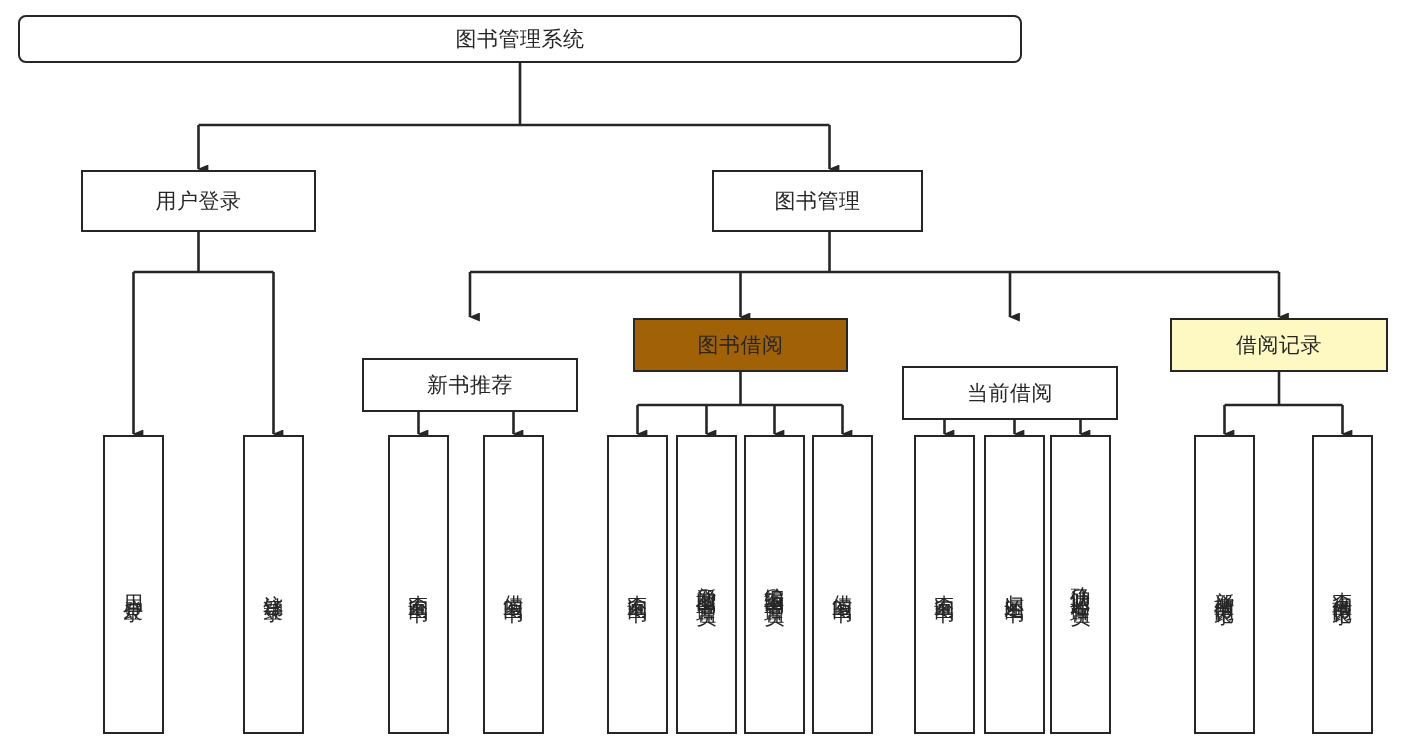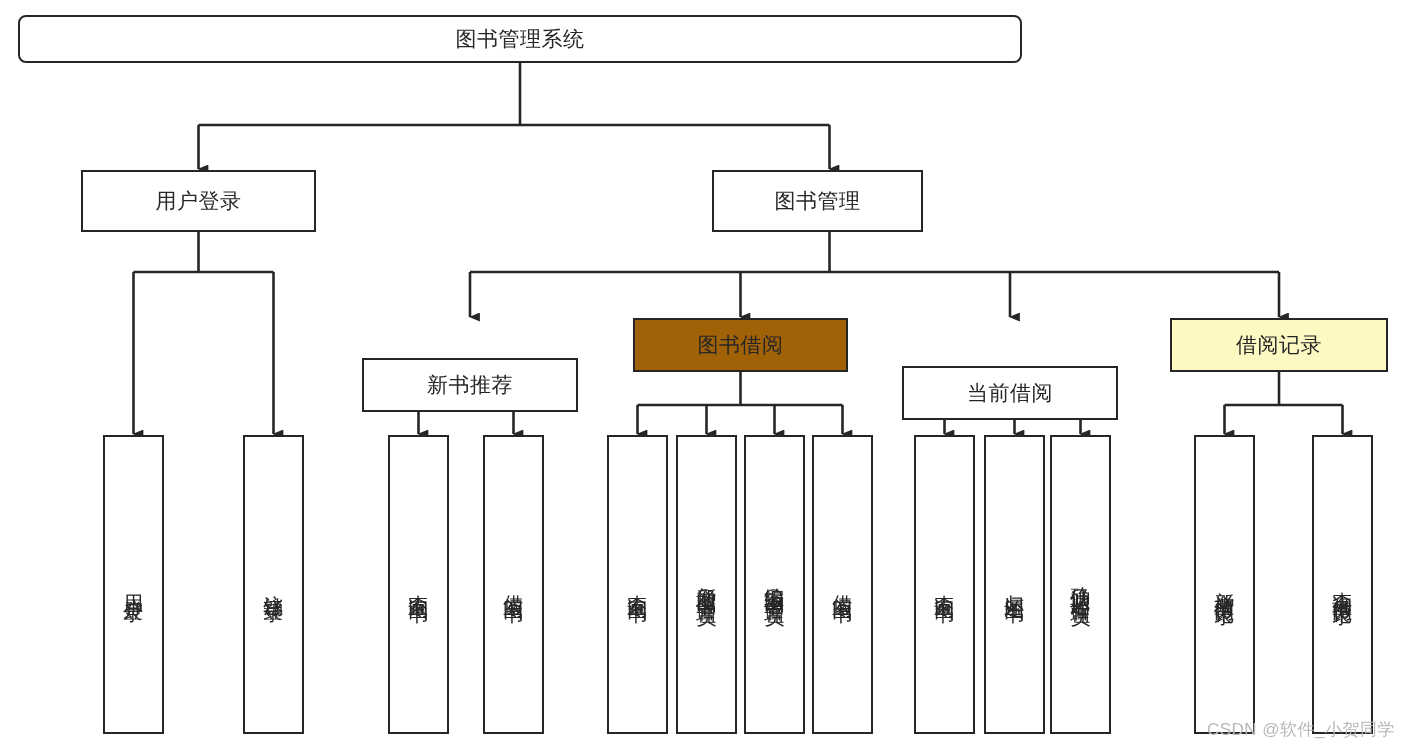--- a/index.html
+++ b/index.html
@@ -171,14 +171,13 @@
         <span class="txt">确认归还（管理员）</span>
       </div>
       <div class="node vert" id="node-leaf-add-rec" style="left: 1194px; top: 435px; width: 61px; height: 299px; border-color: rgb(38, 38, 38); background: rgb(255, 255, 255); color: rgb(38, 38, 38);">
         <span class="txt">新增借阅记录</span>
       </div>
       <div class="node vert" id="node-leaf-query-rec" style="left: 1312px; top: 435px; width: 61px; height: 299px; border-color: rgb(38, 38, 38); background: rgb(255, 255, 255); color: rgb(38, 38, 38);">
         <span class="txt">查询借阅记录</span>
       </div>
     </div>
 
-  <div id="watermark">CSDN @软件_小贺同学</div>
 </div>
 
 </body></html>

